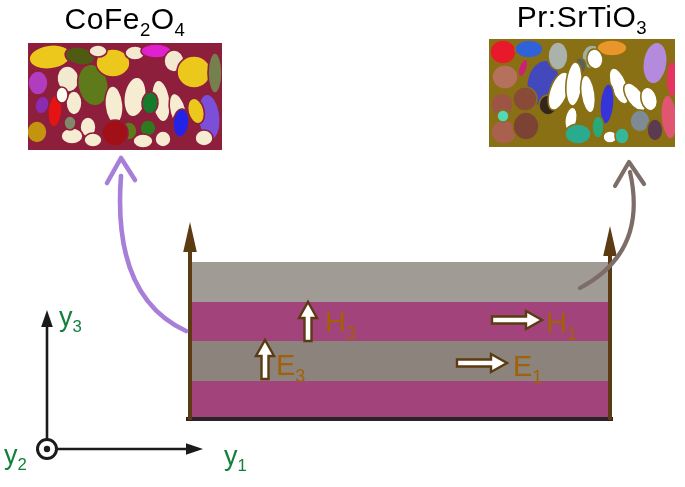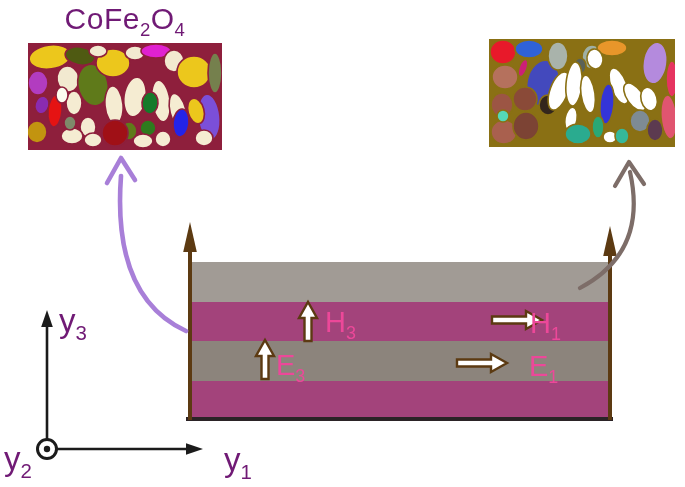--- a/index.html
+++ b/index.html
@@ -1,43 +1,46 @@
 <!DOCTYPE html>
 <html><head>
 <meta charset="utf-8">
 <style>
   html,body{margin:0;padding:0;background:#ffffff;}
   .canvas{
     position:relative;width:685px;height:487px;background:#ffffff;
     font-family:"Liberation Sans", sans-serif;overflow:hidden;
   }
   .mat-title{
-    position:absolute;text-align:center;font-size:30px;color:#701a75;
+    position:absolute;text-align:center;font-size:30px;color:#000000;
     letter-spacing:0.5px;white-space:nowrap;
   }
   .mat-title sub, .field-label sub, .axis-label sub{font-size:0.62em;}
   .mat-title.left{left:28px;top:2px;width:194px;}
   .mat-title.right{left:489px;top:0px;width:186px;}
   .micrograph{position:absolute;}
   .micrograph.left{left:28px;top:43px;width:194px;height:107px;}
   .micrograph.right{left:489px;top:39px;width:186px;height:108px;}
   .laminate{position:absolute;left:190px;top:262px;width:418px;}
   .laminate .layer{width:100%;}
   .base-line{position:absolute;left:186px;top:417px;width:427px;height:4px;background:#2b2326;}
   .overlay{position:absolute;left:0;top:0;pointer-events:none;}
-  .field-label{position:absolute;font-size:29px;color:#ec4899;white-space:nowrap;}
-  .axis-label{position:absolute;font-size:33px;color:#701a75;white-space:nowrap;}
+  .field-label{position:absolute;font-size:29px;color:#a16207;white-space:nowrap;}
+  .axis-label{position:absolute;font-size:27px;color:#15803d;white-space:nowrap;}
 </style>
 </head>
 <body>
 
 <div class="canvas">
 
   <div class="mat-title left">
     <span>CoFe</span><sub>2</sub><span>O</span><sub>4</sub>
+  </div>
+  <div class="mat-title right">
+    <span>Pr:SrTiO</span><sub>3</sub>
   </div>
 
   <svg id="mg-left" class="micrograph left" viewBox="0 0 194 107">
       <rect x="0" y="0" width="194" height="107" fill="#8e1f3c"></rect>
       <ellipse cx="22" cy="14" rx="21" ry="12" transform="rotate(-8 22 14)" fill="#ecc71c" stroke="#8e1f3c" stroke-width="1.6"></ellipse>
       <ellipse cx="10" cy="40" rx="10" ry="12" transform="rotate(0 10 40)" fill="#b23cc0" stroke="#8e1f3c" stroke-width="1.6"></ellipse>
       <ellipse cx="14" cy="62" rx="7" ry="9" transform="rotate(15 14 62)" fill="#8a2bb0" stroke="#8e1f3c" stroke-width="1.6"></ellipse>
       <ellipse cx="52" cy="13" rx="15" ry="9" transform="rotate(10 52 13)" fill="#4f5a12" stroke="#8e1f3c" stroke-width="1.6"></ellipse>
       <ellipse cx="40" cy="36" rx="11" ry="13" transform="rotate(-10 40 36)" fill="#f2e9d0" stroke="#8e1f3c" stroke-width="1.6"></ellipse>
       <ellipse cx="65" cy="42" rx="15" ry="21" transform="rotate(-12 65 42)" fill="#5f7a1a" stroke="#8e1f3c" stroke-width="1.6"></ellipse>
@@ -153,27 +156,27 @@
     </g>
     <g>
       <circle cx="47" cy="449" r="9.5" fill="#ffffff" stroke="#1b1b1b" stroke-width="3"></circle>
       <circle cx="47" cy="449" r="3.2" fill="#1b1b1b"></circle>
     </g>
   </svg>
 
   <div class="field-label" style="left:325px;top:306px">
     <span>H</span><sub>3</sub>
   </div>
-  <div class="field-label" style="left:530px;top:307px">
+  <div class="field-label" style="left:546px;top:307px">
     <span>H</span><sub>1</sub>
   </div>
   <div class="field-label" style="left:276px;top:349px">
     <span>E</span><sub>3</sub>
   </div>
-  <div class="field-label" style="left:529px;top:350px">
+  <div class="field-label" style="left:513px;top:350px">
     <span>E</span><sub>1</sub>
   </div>
 
   <div class="axis-label" style="left:59px;top:302px">
     <span>y</span><sub>3</sub>
   </div>
   <div class="axis-label" style="left:224px;top:441px">
     <span>y</span><sub>1</sub>
   </div>
   <div class="axis-label" style="left:4px;top:440px">

